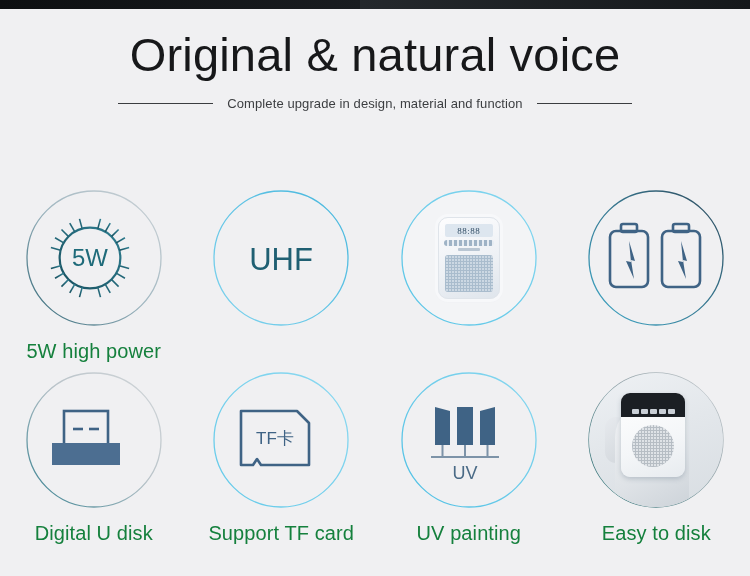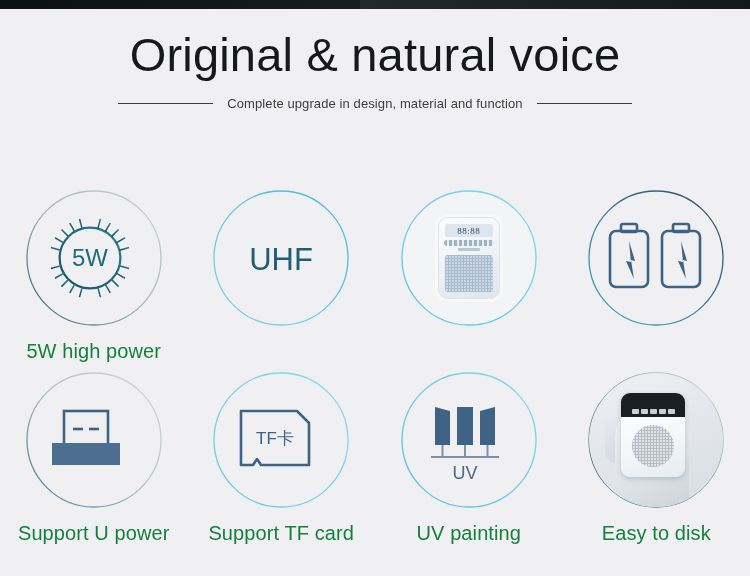--- a/index.html
+++ b/index.html
@@ -407,21 +407,21 @@
       </svg>
       <div class="icon-wrap">
         <svg width="84" height="70" viewBox="0 0 84 70">
           <rect x="20" y="6" width="44" height="34" fill="none" stroke="#3f6385" stroke-width="2.6"></rect>
           <line x1="29" y1="24" x2="39" y2="24" stroke="#3f6385" stroke-width="2.6"></line>
           <line x1="45" y1="24" x2="55" y2="24" stroke="#3f6385" stroke-width="2.6"></line>
           <rect x="8" y="38" width="68" height="22" fill="#4c6e91"></rect>
         </svg>
       </div>
     </div>
-    <div class="cell-label">Support U power</div>
+    <div class="cell-label">Digital U disk</div>
   </div>
 
   <div class="cell">
     <div class="circle">
       <svg class="ring-svg" viewBox="0 0 136 136">
         <defs>
           <linearGradient id="g6" x1="0" y1="1" x2="1" y2="0">
             <stop offset="0" stop-color="#62c9e9"></stop>
             <stop offset="1" stop-color="#8dd9f1"></stop>
           </linearGradient>

